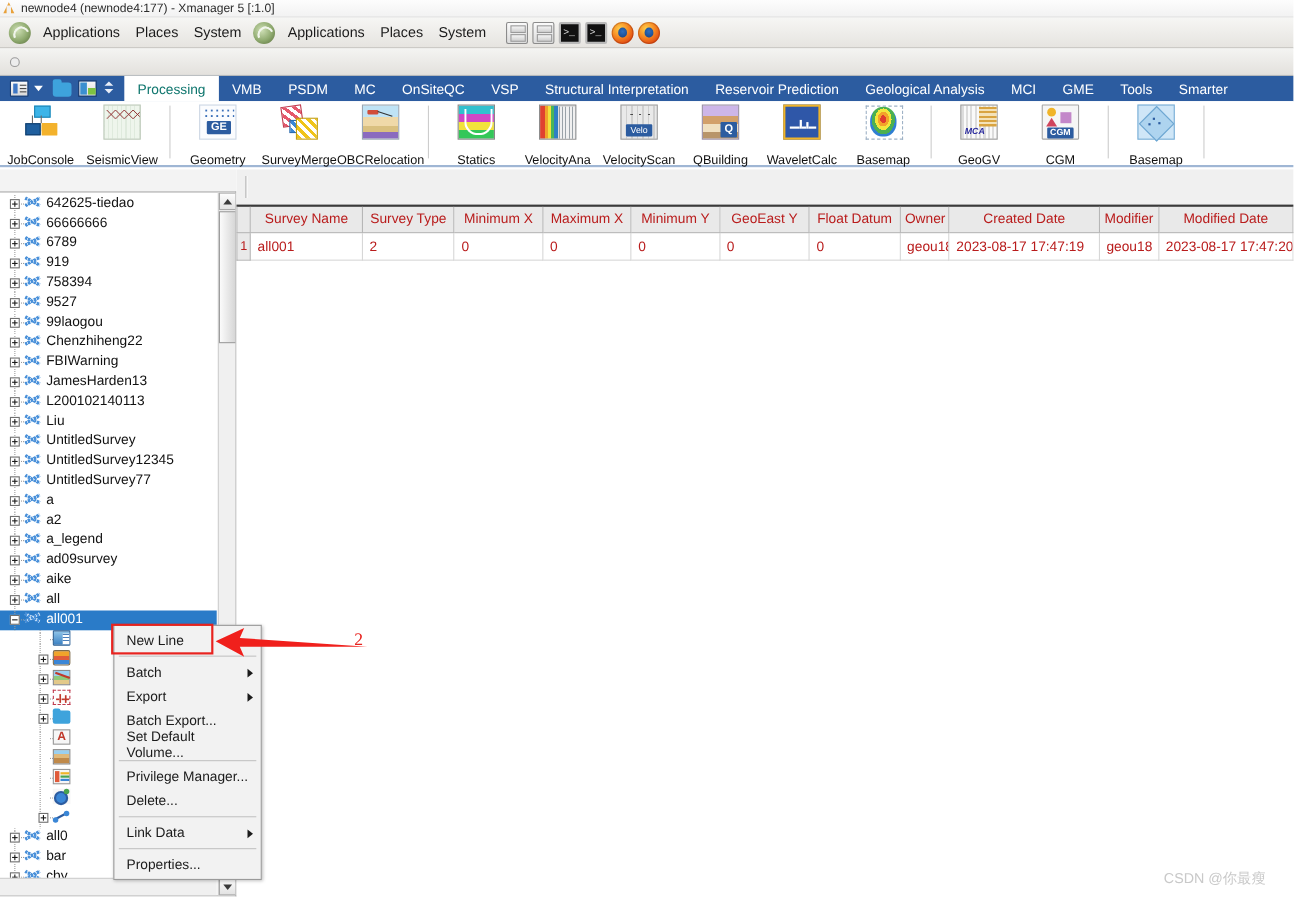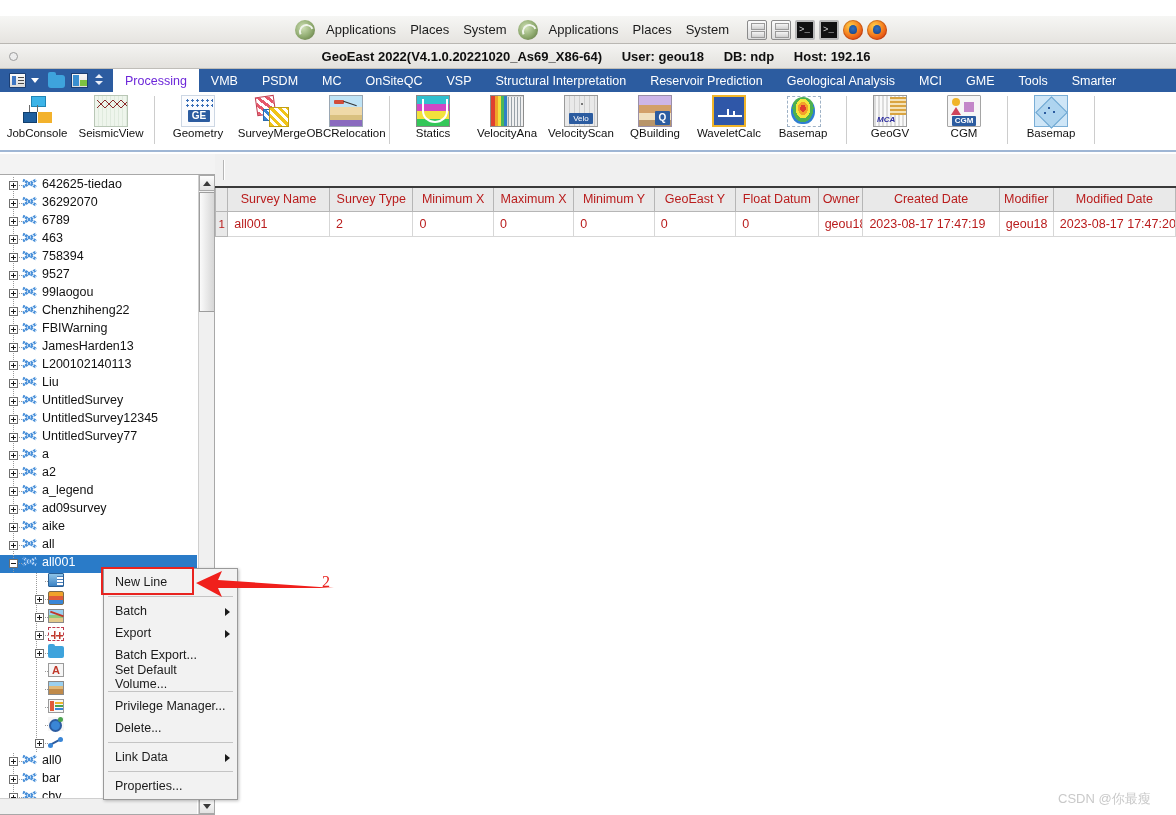--- a/index.html
+++ b/index.html
@@ -34,21 +34,21 @@
     content: ""; position: absolute; left: 4px; top: 4px;
     width: 4px; height: 8px; background: #f2f2f2;
   }
 
   
   .gnome-panel {
     position: absolute; top: 16px; left: 0; width: 1176px; height: 28px;
     background: linear-gradient(#f6f6f4, #e6e4e0);
     border-bottom: 1px solid #b9b7b2;
     display: flex; align-items: center; padding-left: 4px;
-    font-size: 13px; color: #1b1b1b; justify-content: center;
+    font-size: 13px; color: #1b1b1b;
   }
   .gnome-menu {
     padding: 3px 7px; cursor: default; white-space: nowrap;
   }
   .gicon-logo {
     width: 20px; height: 20px; margin: 0 4px; flex: none;
     border-radius: 50%;
     background: radial-gradient(circle at 40% 38%, #cfe0b6 0%, #8ea96e 55%, #556b38 100%);
     position: relative; overflow: hidden;
   }
@@ -157,37 +157,37 @@
   }
   .rb-updown::before { top: 1px; border-bottom: 4px solid #e8eef8; }
   .rb-updown::after { top: 8px; border-top: 4px solid #e8eef8; }
 
   .ribbon-tabs { display: flex; align-items: stretch; }
   .rtab {
     padding: 0 12px; display: flex; align-items: center;
     white-space: nowrap; cursor: default;
   }
   .rtab.active {
-    background: #ffffff; color: #6d28d9;
+    background: #ffffff; color: #0f766e;
   }
 
   
   .toolbar {
     position: absolute; top: 92px; left: 0; width: 1176px; height: 60px;
     background: #ffffff;
     border-bottom: 2px solid #9fb6d4;
     display: flex; align-items: flex-start; padding-top: 2px;
   }
   .tgroup { display: flex; align-items: flex-start; height: 56px; }
   .tsep { width: 1px; height: 48px; background: #cdcdcd; margin: 2px 6px 0 6px; flex: none; }
   .titem {
     width: 74px; display: flex; flex-direction: column; align-items: center;
     cursor: default; padding-top: 1px;
   }
-  .tlabel { font-size: 11.5px; color: #111; margin-top: 0; white-space: nowrap; }
+  .tlabel { font-size: 11.5px; color: #111; margin-top: 13px; white-space: nowrap; }
   .tico { width: 34px; height: 32px; position: relative; }
 
   
   .ic-jobconsole::before{content:"";position:absolute;left:11px;top:1px;width:13px;height:9px;background:#3cb4e8;border:1px solid #1f85b5;}
   .ic-jobconsole::after{content:"";position:absolute;left:3px;top:17px;width:12px;height:9px;background:#1f5f9e;border:1px solid #123f6d;
     box-shadow:15px 0 0 #f3b22c, 15px 0 0 0 #f3b22c;}
   .ic-jobconsole i{position:absolute;left:18px;top:17px;width:12px;height:9px;background:#f3b22c;border:1px solid #b5801a;border-radius:2px;}
   .ic-jobconsole u{position:absolute;left:17px;top:10px;width:1px;height:7px;background:#6a6a6a;box-shadow:-8px 0 0 #6a6a6a,0 0 0 #6a6a6a;}
 
   .ic-seismic{background:repeating-linear-gradient(90deg,#eef5ec 0 3px,#dfeadd 3px 4px),
@@ -463,20 +463,24 @@
   .watermark {
     position: absolute; left: 1058px; top: 790px;
     font-size: 13px; color: #c9c9c9; z-index: 60; white-space: nowrap;
   }
 </style>
 </head>
 <body>
 
 <div id="app">
 
+  <div class="xm-title">
+    <span class="xicon"></span>
+    <span>newnode4 (newnode4:177) - Xmanager 5 [:1.0]</span>
+  </div>
 
   <div class="gnome-panel">
     <span class="gicon-logo"></span>
     <span class="gnome-menu">Applications</span>
     <span class="gnome-menu">Places</span>
     <span class="gnome-menu">System</span>
     <span class="gicon-logo"></span>
     <span class="gnome-menu">Applications</span>
     <span class="gnome-menu">Places</span>
     <span class="gnome-menu">System</span>
@@ -484,26 +488,20 @@
     <span class="tray-icon tray-file"></span>
     <span class="tray-icon tray-file"></span>
     <span class="tray-icon tray-term">&gt;_</span>
     <span class="tray-icon tray-term">&gt;_</span>
     <span class="tray-icon tray-fox"></span>
     <span class="tray-icon tray-fox"></span>
   </div>
 
   <div class="app-titlebar">
     <span class="dot"></span>
-    <span class="apptext">
-      <span>GeoEast 2022(V4.1.0.20221020_As69_X86-64)</span>
-      <span>User: geou18</span>
-      <span>DB: ndp</span>
-      <span>Host: 192.16</span>
-    </span>
   </div>
 
   <div class="ribbon">
     <div class="ribbon-left">
       <span class="rb-ico rb-list"></span>
       <span class="rb-caret"></span>
       <span class="rb-ico rb-folder"></span>
       <span class="rb-ico rb-wins"></span>
       <span class="rb-ico rb-updown"></span>
     </div>
@@ -612,33 +610,33 @@
           <div class="trow">
             <span class="exp-box plus"></span>
             <span class="dash"></span>
             <span class="survey-ico"></span>
             <span class="lbl">642625-tiedao</span>
           </div>
           <div class="trow">
             <span class="exp-box plus"></span>
             <span class="dash"></span>
             <span class="survey-ico"></span>
-            <span class="lbl">36292070</span>
+            <span class="lbl">66666666</span>
           </div>
           <div class="trow">
             <span class="exp-box plus"></span>
             <span class="dash"></span>
             <span class="survey-ico"></span>
             <span class="lbl">6789</span>
           </div>
           <div class="trow">
             <span class="exp-box plus"></span>
             <span class="dash"></span>
             <span class="survey-ico"></span>
-            <span class="lbl">463</span>
+            <span class="lbl">919</span>
           </div>
           <div class="trow">
             <span class="exp-box plus"></span>
             <span class="dash"></span>
             <span class="survey-ico"></span>
             <span class="lbl">758394</span>
           </div>
           <div class="trow">
             <span class="exp-box plus"></span>
             <span class="dash"></span>

